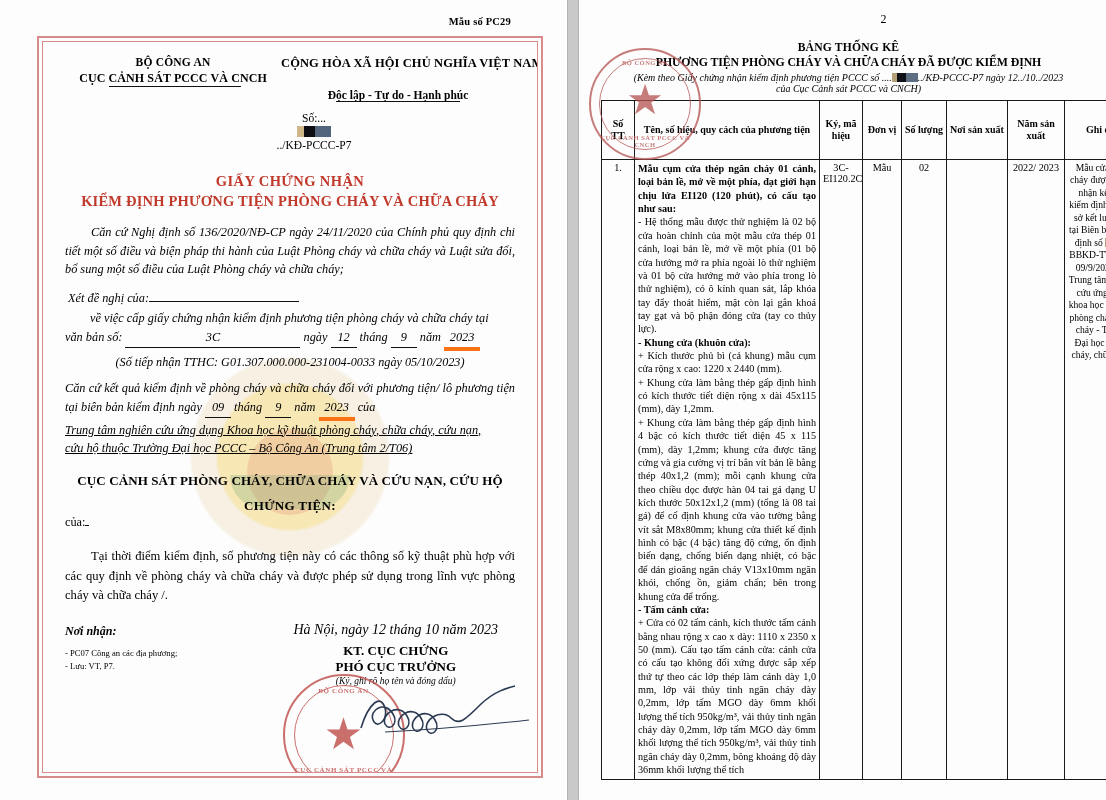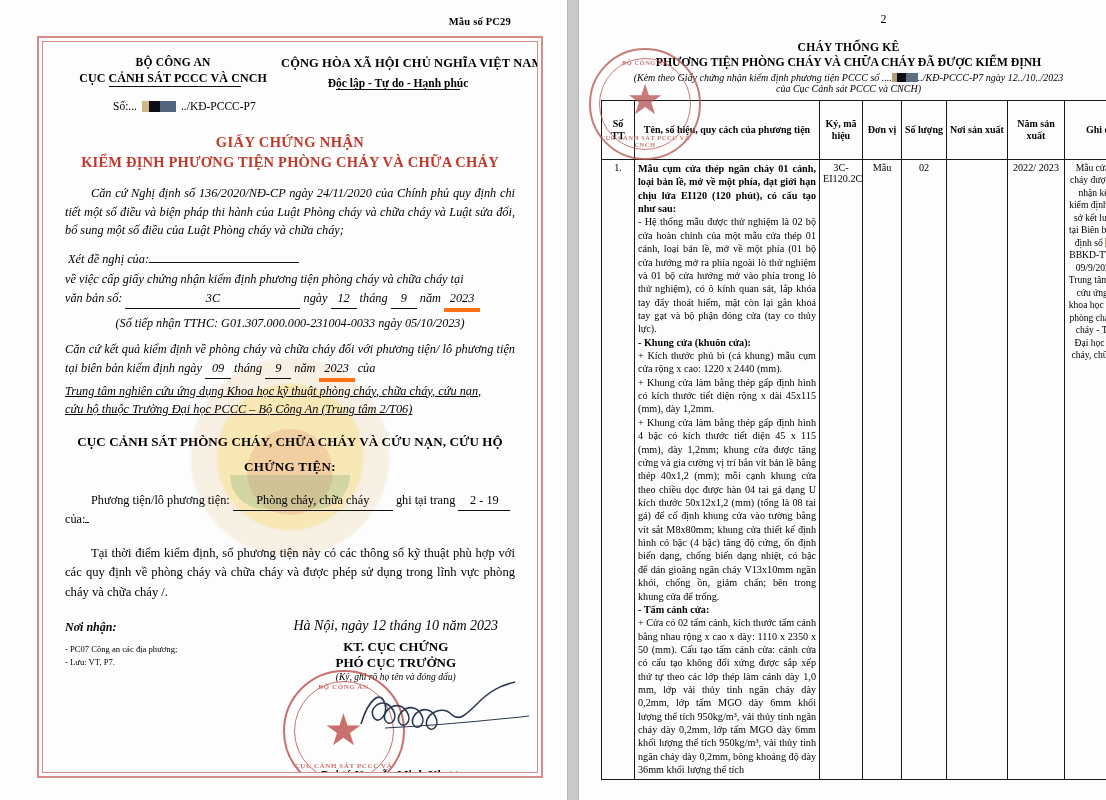--- a/index.html
+++ b/index.html
@@ -142,37 +142,38 @@
     font-size: 12.5px;
     font-weight: bold;
     letter-spacing: .1px;
     white-space: nowrap;
   }
   .motto {
     font-size: 11.5px;
     font-weight: bold;
     display: inline-block;
     position: relative;
-    margin-top: 6px;
+    margin-top: 18px;
   }
   .motto:after {
     content: "";
     position: absolute;
     left: 6%;
     right: 6%;
     bottom: -1px;
     border-bottom: 1px solid #111;
   }
   .so-line {
     font-size: 11.5px;
     margin-top: 9px;
     padding-left: 48px;
     display: flex;
     align-items: center;
     gap: 2px;
+    flex-direction: column;
   }
   .redact {
     display: inline-block;
     width: 34px;
     height: 11px;
     background: linear-gradient(90deg, #cfb78a 0 22%, #0d0d14 22% 52%, #53657c 52% 100%);
     margin: 0 3px;
     vertical-align: -1px;
   }
 
@@ -510,21 +511,21 @@
           <div class="title-block">
             <div class="title-1">GIẤY CHỨNG NHẬN</div>
             <div class="title-2">KIỂM ĐỊNH PHƯƠNG TIỆN PHÒNG CHÁY VÀ CHỮA CHÁY</div>
           </div>
 
           <div class="body-ital indent">Căn cứ Nghị định số 136/2020/NĐ-CP ngày 24/11/2020 của Chính phủ quy định chi tiết một số điều và biện pháp thi hành của Luật Phòng cháy và chữa cháy và Luật sửa đổi, bổ sung một số điều của Luật Phòng cháy và chữa cháy;</div>
 
           <div class="body-ital" style="margin-top:10px;">
             <span style="display:inline-block;text-indent:26px;"></span>
             <span>Xét đề nghị của:</span><span class="ul-long"></span>
-            <div style="margin-top:1px;">về việc cấp giấy chứng nhận kiểm định phương tiện phòng cháy và chữa cháy tại</div>
+            <div style="margin-top:1px;margin-left:25px;">về việc cấp giấy chứng nhận kiểm định phương tiện phòng cháy và chữa cháy tại</div>
             <div style="margin-top:1px;white-space:nowrap;">
               <span>văn bản số:</span>
               <span class="ul-long" style="min-width:175px;text-align:center;">3C</span>
               <span>ngày</span>
               <span class="ul-short">12</span>
               <span>tháng</span>
               <span class="ul-short">9</span>
               <span>năm</span>
               <span class="ul-mid">2023</span>
             </div>
@@ -541,26 +542,20 @@
             <span>năm</span>
             <span class="ul-mid">2023</span>
             <span>của</span>
           </div>
           <div class="body-ital org-underline" style="margin-top:0;">Trung tâm nghiên cứu ứng dụng Khoa học kỹ thuật phòng cháy, chữa cháy, cứu nạn,</div>
           <div class="body-ital org-underline" style="margin-top:0;">cứu hộ thuộc Trường Đại học PCCC – Bộ Công An (Trung tâm 2/T06)</div>
 
           <div class="grant-head">CỤC CẢNH SÁT PHÒNG CHÁY, CHỮA CHÁY VÀ CỨU NẠN, CỨU HỘ</div>
           <div class="grant-word">CHỨNG TIỆN:</div>
 
-          <div class="body-ital" style="font-style:normal;margin-top:16px;white-space:nowrap;padding-left:26px;">
-            <span>Phương tiện/lô phương tiện:</span>
-            <span class="ul-long" style="min-width:160px;text-align:center;">Phòng cháy, chữa cháy</span>
-            <span>ghi tại trang</span>
-            <span class="ul-long" style="min-width:52px;text-align:center;">2 - 19</span>
-          </div>
           <div style="font-size:12.3px;margin-top:1px;">
             <span>của:</span><span class="ul-long" style="min-width:4px;"></span>
           </div>
 
           <div class="para-final">Tại thời điểm kiểm định, số phương tiện này có các thông số kỹ thuật phù hợp với các quy định về phòng cháy và chữa cháy và được phép sử dụng trong lĩnh vực phòng cháy và chữa cháy /.</div>
 
           <div class="sign-row">
             <div class="recv">
               <div class="recv-title">Nơi nhận:</div>
               <div>- PC07 Công an các địa phương;</div>
@@ -594,21 +589,21 @@
     </div>
   </div>
 
   <div class="gutter"></div>
 
   <div class="page page-right">
     <div class="rp-inner">
 
       <div class="pageno">2</div>
 
-      <div class="stat-title-1">CHÁY THỐNG KÊ</div>
+      <div class="stat-title-1">BẢNG THỐNG KÊ</div>
       <div class="stat-title-2">PHƯƠNG TIỆN PHÒNG CHÁY VÀ CHỮA CHÁY ĐÃ ĐƯỢC KIỂM ĐỊNH</div>
       <div class="stat-sub">
         <span>(Kèm theo Giấy chứng nhận kiểm định phương tiện PCCC số ....</span><span class="redact2"></span><span>../KĐ-PCCC-P7 ngày 12../10../2023</span>
       </div>
       <div class="stat-sub2">của Cục Cảnh sát PCCC và CNCH)</div>
 
       <div class="stamp-right">
         <div class="stamp-lbl-top">BỘ CÔNG AN</div>
         <div class="stamp-star">★</div>
         <div class="stamp-lbl-bot">CỤC CẢNH SÁT PCCC VÀ CNCH</div>

